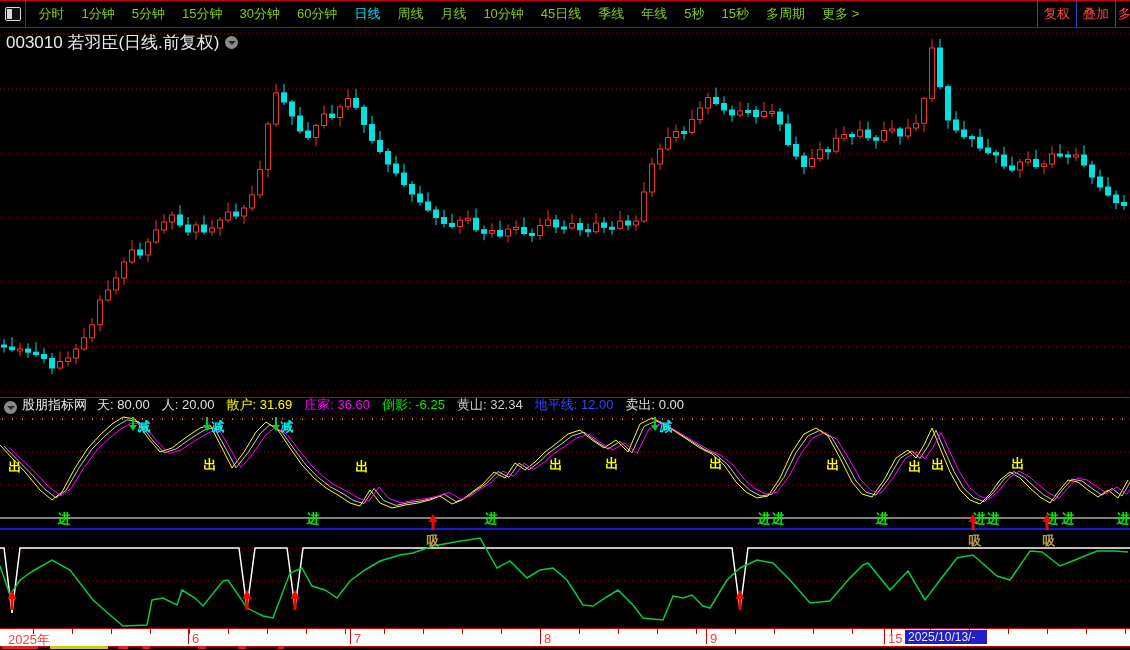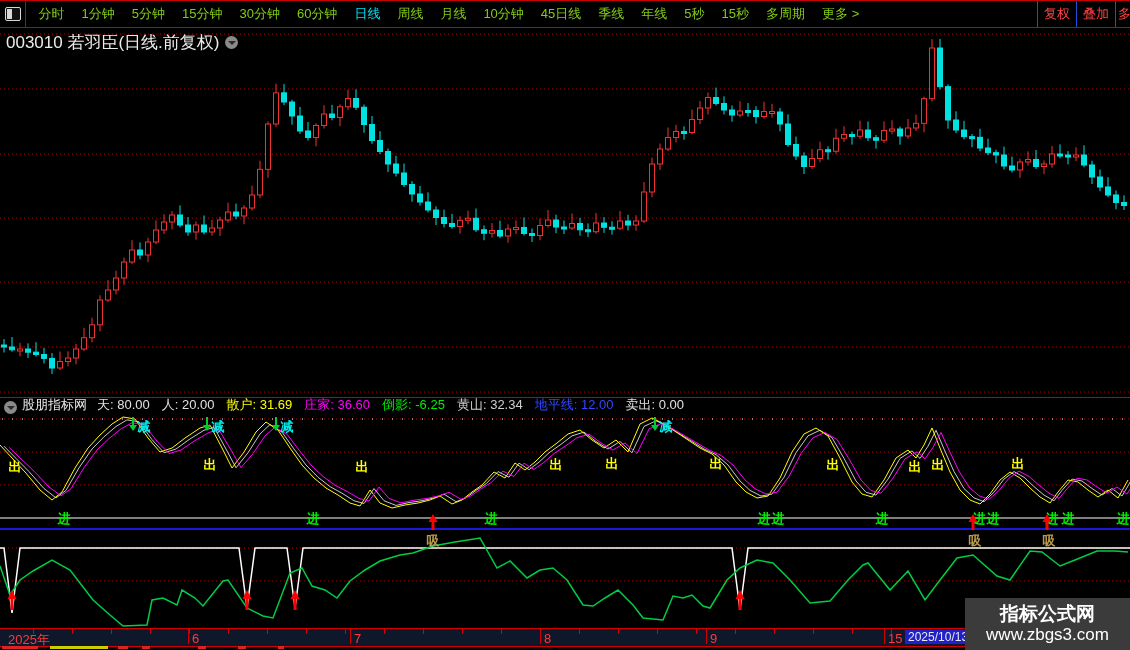--- a/index.html
+++ b/index.html
@@ -27,21 +27,21 @@
   
   .panel-svg{position:absolute;left:0;}
   #sep-main{position:absolute;left:0;top:397px;width:1130px;height:1px;background:#c80000;}
   
   #ind-header{position:absolute;left:0;top:399px;width:1130px;height:15px;display:flex;align-items:flex-end;gap:0;}
   #ind-header .icon-wrap{margin:0 5px 0 4px;}
   #ind-name{color:#e8e8e8;font-size:13px;margin-right:10px;white-space:nowrap;}
   .ind-field{font-size:13px;margin-right:12px;white-space:nowrap;}
   
   #axis{position:absolute;left:0;top:628px;width:1130px;height:19px;box-sizing:border-box;
-        border-top:1px solid #d40000;border-bottom:1px solid #d40000;background:#0f172a;}
+        border-top:1px solid #d40000;border-bottom:1px solid #d40000;background:#ffffff;}
   #year-label{position:absolute;left:8px;top:2px;color:#ff3a3a;font-size:13px;}
   .month-label{position:absolute;top:2px;color:#ff3a3a;font-size:13px;}
   .tick{position:absolute;top:0;width:1px;background:#d40000;}
   #date-cell{position:absolute;top:1px;height:14px;background:#2020c8;color:#e8e8e8;
              font-size:12px;line-height:14px;padding:0 3px;white-space:nowrap;}
   #sliver{position:absolute;left:0;top:646px;width:1130px;height:4px;overflow:hidden;}
   .frag{position:absolute;top:0;height:3px;}
   
   #watermark{position:absolute;right:0;top:598px;width:165px;height:52px;background:#3b3b3b;
              display:flex;flex-direction:column;align-items:center;justify-content:center;z-index:9;}
@@ -504,18 +504,14 @@
   <div id="sliver">
       <div class="frag" style="left: 2px; width: 36px; background: rgb(221, 34, 34);"></div>
       <div class="frag" style="left: 50px; width: 58px; background: rgb(204, 204, 0);"></div>
       <div class="frag" style="left: 118px; width: 10px; background: rgb(221, 34, 34);"></div>
       <div class="frag" style="left: 142px; width: 8px; background: rgb(221, 34, 34);"></div>
       <div class="frag" style="left: 198px; width: 8px; background: rgb(221, 34, 34);"></div>
       <div class="frag" style="left: 238px; width: 8px; background: rgb(221, 34, 34);"></div>
       <div class="frag" style="left: 278px; width: 6px; background: rgb(221, 34, 34);"></div>
     </div>
 
-  <div id="watermark">
-    <div id="wm-line1">指标公式网</div>
-    <div id="wm-line2">www.zbgs3.com</div>
-  </div>
 
 </div>
 
 </body></html>

